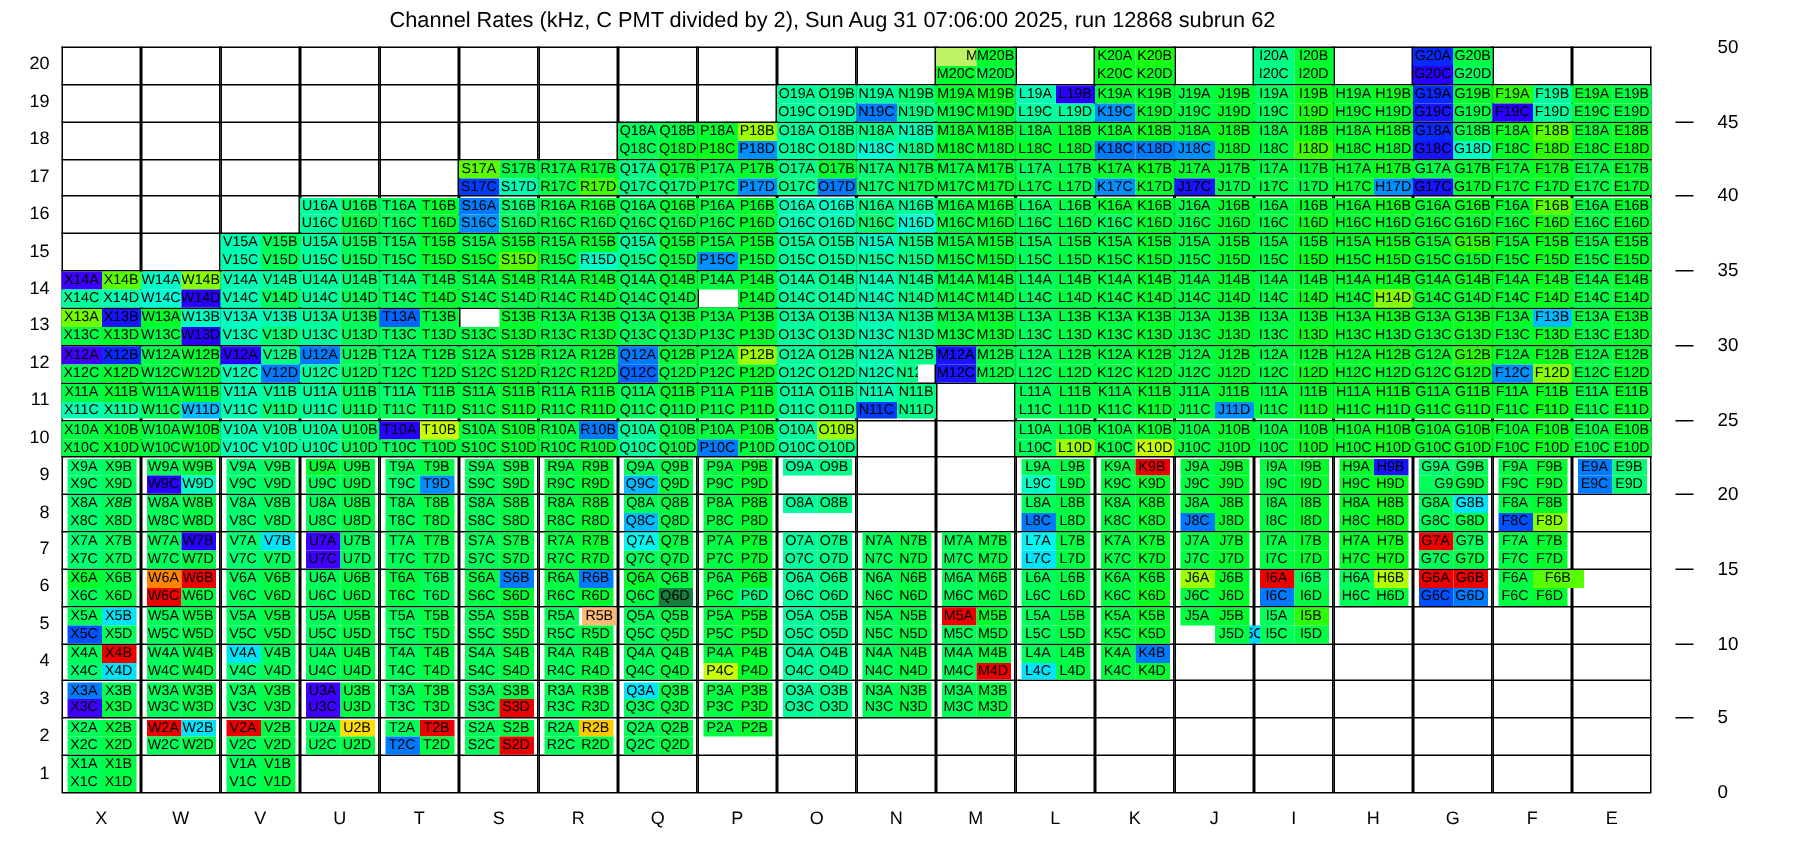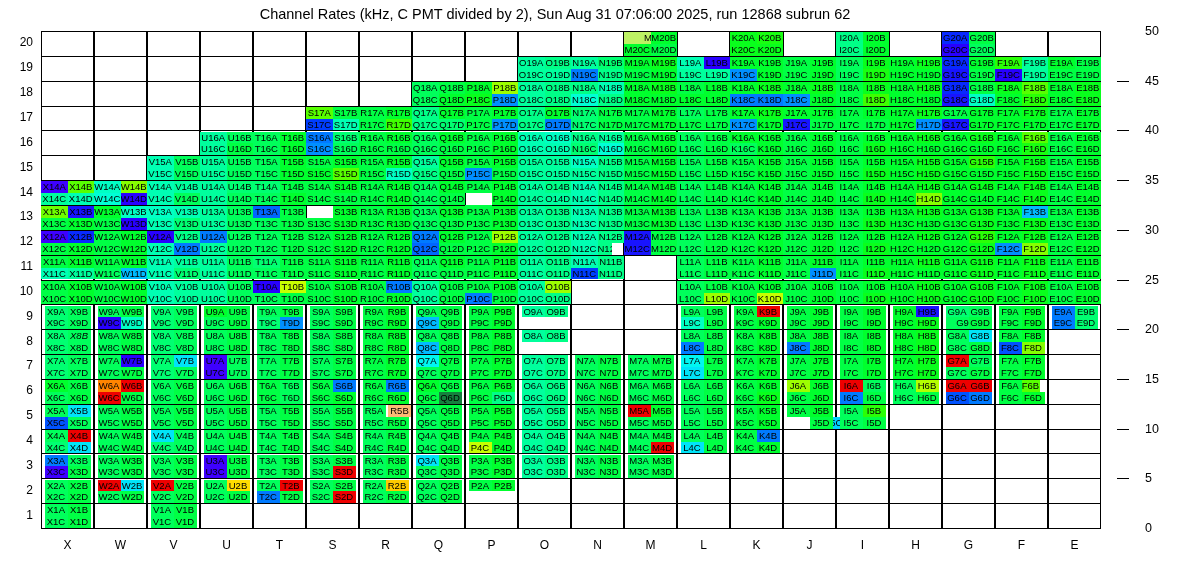--- a/index.html
+++ b/index.html
@@ -1055,21 +1055,21 @@
     <div class="quad" title="I6D: 26 kHz" style="left: 821.5px; top: 360.925px; width: 23px; height: 11.825px; background: rgb(0, 255, 68); color: rgb(0, 0, 0);">I6D</div>
     <div class="quad" title="H6A: 25 kHz" style="left: 851.5px; top: 349.1px; width: 23px; height: 11.825px; background: rgb(0, 255, 91); color: rgb(0, 0, 0);">H6A</div>
     <div class="quad" title="H6B: 36 kHz" style="left: 874.5px; top: 349.1px; width: 23px; height: 11.825px; background: rgb(179, 255, 0); color: rgb(0, 0, 0);">H6B</div>
     <div class="quad" title="H6C: 25 kHz" style="left: 851.5px; top: 360.925px; width: 23px; height: 11.825px; background: rgb(0, 255, 91); color: rgb(0, 0, 0);">H6C</div>
     <div class="quad" title="H6D: 26 kHz" style="left: 874.5px; top: 360.925px; width: 23px; height: 11.825px; background: rgb(0, 255, 68); color: rgb(0, 0, 0);">H6D</div>
     <div class="quad" title="G6A: 50 kHz" style="left: 904.5px; top: 349.1px; width: 23px; height: 11.825px; background: rgb(238, 0, 0); color: rgb(0, 0, 0);">G6A</div>
     <div class="quad" title="G6B: 50 kHz" style="left: 927.5px; top: 349.1px; width: 23px; height: 11.825px; background: rgb(238, 0, 0); color: rgb(0, 0, 0);">G6B</div>
     <div class="quad" title="G6C: 9 kHz" style="left: 904.5px; top: 360.925px; width: 23px; height: 11.825px; background: rgb(0, 82, 255); color: rgb(0, 0, 0);">G6C</div>
     <div class="quad" title="G6D: 11 kHz" style="left: 927.5px; top: 360.925px; width: 23px; height: 11.825px; background: rgb(0, 122, 255); color: rgb(0, 0, 0);">G6D</div>
     <div class="quad" title="F6A: 26 kHz" style="left: 957.5px; top: 349.1px; width: 23px; height: 11.825px; background: rgb(0, 255, 68); color: rgb(0, 0, 0);">F6A</div>
-    <div class="quad" title="F6B: 32 kHz" style="left: 980.5px; top: 349.1px; width: 18px; height: 11.825px; background: rgb(87, 255, 0); color: rgb(0, 0, 0);">F6B</div>
+    <div class="quad" title="F6B: 32 kHz" style="left: 980.5px; top: 349.1px; width: 34px; height: 11.825px; background: rgb(87, 255, 0); color: rgb(0, 0, 0);">F6B</div>
     <div class="quad" title="F6C: 26 kHz" style="left: 957.5px; top: 360.925px; width: 23px; height: 11.825px; background: rgb(0, 255, 68); color: rgb(0, 0, 0);">F6C</div>
     <div class="quad" title="F6D: 27 kHz" style="left: 980.5px; top: 360.925px; width: 23px; height: 11.825px; background: rgb(0, 255, 45); color: rgb(0, 0, 0);">F6D</div>
     <div class="quad" title="X5A: 25 kHz" style="left: 3.5px; top: 373.95px; width: 23px; height: 11.825px; background: rgb(0, 255, 91); color: rgb(0, 0, 0);">X5A</div>
     <div class="quad" title="X5B: 16 kHz" style="left: 26.5px; top: 373.95px; width: 23px; height: 11.825px; background: rgb(0, 228, 248); color: rgb(0, 0, 0);">X5B</div>
     <div class="quad" title="X5C: 9 kHz" style="left: 3.5px; top: 385.775px; width: 23px; height: 11.825px; background: rgb(0, 82, 255); color: rgb(0, 0, 0);">X5C</div>
     <div class="quad" title="X5D: 25 kHz" style="left: 26.5px; top: 385.775px; width: 23px; height: 11.825px; background: rgb(0, 255, 91); color: rgb(0, 0, 0);">X5D</div>
     <div class="quad" title="W5A: 25 kHz" style="left: 56.5px; top: 373.95px; width: 23px; height: 11.825px; background: rgb(0, 255, 91); color: rgb(0, 0, 0);">W5A</div>
     <div class="quad" title="W5B: 26 kHz" style="left: 79.5px; top: 373.95px; width: 23px; height: 11.825px; background: rgb(0, 255, 68); color: rgb(0, 0, 0);">W5B</div>
     <div class="quad" title="W5C: 25 kHz" style="left: 56.5px; top: 385.775px; width: 23px; height: 11.825px; background: rgb(0, 255, 91); color: rgb(0, 0, 0);">W5C</div>
     <div class="quad" title="W5D: 26 kHz" style="left: 79.5px; top: 385.775px; width: 23px; height: 11.825px; background: rgb(0, 255, 68); color: rgb(0, 0, 0);">W5D</div>

